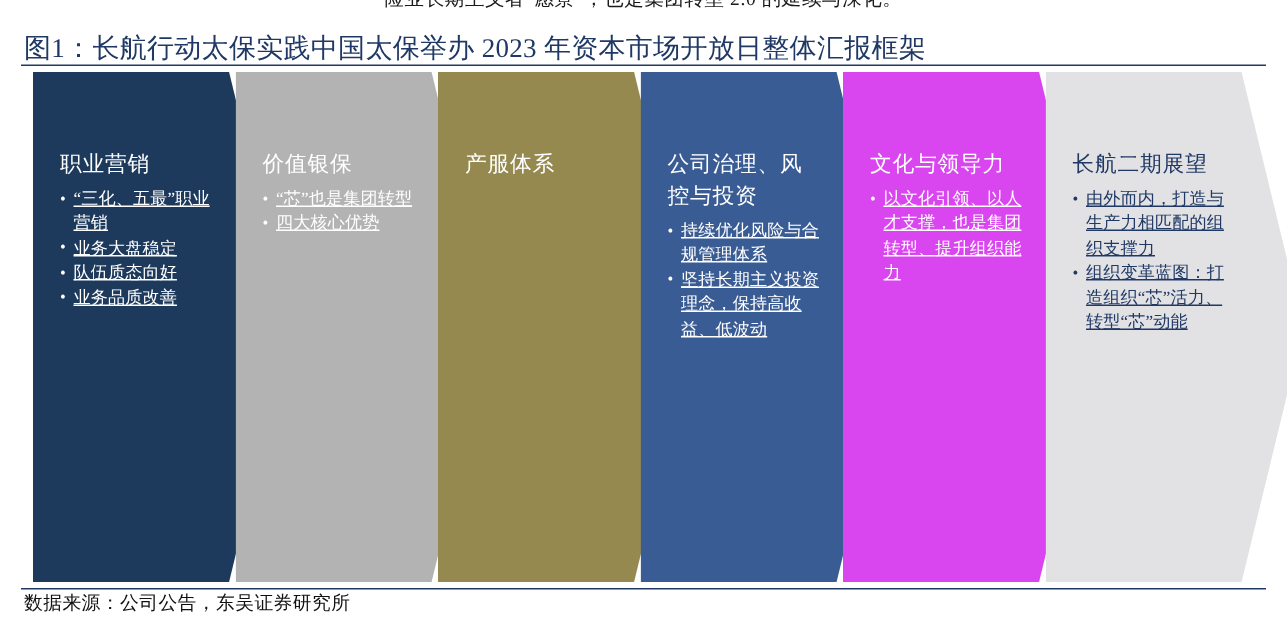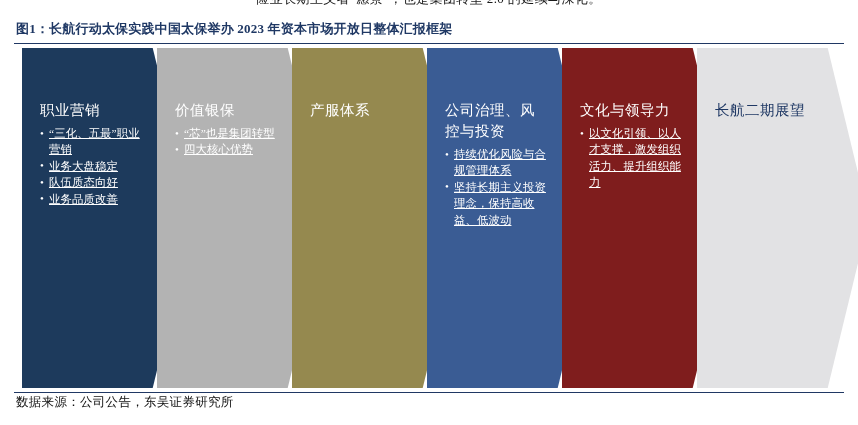--- a/index.html
+++ b/index.html
@@ -30,22 +30,22 @@
     white-space: nowrap;
     overflow: hidden;
     height: 16px;
   }
 
   
   .fig-title {
     position: absolute;
     left: 16px;
     top: 20px;
-    font-size: 13px;
-    font-weight: bold;
+    font-size: 18px;
+    font-weight: normal;
     color: #1f3864;
     letter-spacing: 0.2px;
     white-space: nowrap;
   }
 
   
   .rule-top {
     position: absolute;
     left: 14px;
     top: 43px;
@@ -174,31 +174,35 @@
   <div class="chev" id="chev-3" style="background: rgb(58, 92, 148); color: rgb(255, 255, 255);">
     <div class="inner">
       <div class="chev-title">公司治理、风控与投资</div>
       <ul>
         <li>持续优化风险与合规管理体系</li>
         <li>坚持长期主义投资理念，保持高收益、低波动</li>
       </ul>
     </div>
   </div>
 
-  <div class="chev" id="chev-4" style="background: #7f1d1d; color: rgb(255, 255, 255);">
+  <div class="chev" id="chev-4" style="background: #d946ef; color: rgb(255, 255, 255);">
     <div class="inner">
       <div class="chev-title">文化与领导力</div>
       <ul>
-        <li>以文化引领、以人才支撑，激发组织活力、提升组织能力</li>
+        <li>以文化引领、以人才支撑，也是集团转型、提升组织能力</li>
       </ul>
     </div>
   </div>
 
   <div class="chev" id="chev-5" style="background: rgb(226, 226, 228); color: rgb(31, 56, 100);">
     <div class="inner">
       <div class="chev-title">长航二期展望</div>
+      <ul>
+        <li>由外而内，打造与生产力相匹配的组织支撑力</li>
+        <li>组织变革蓝图：打造组织“芯”活力、转型“芯”动能</li>
+      </ul>
     </div>
   </div>
 </div>
 
 <div class="rule-bottom" style="border-top-color: rgb(32, 56, 100);"></div>
 
 <div class="source">数据来源：公司公告，东吴证券研究所</div>
 
 </body></html>

